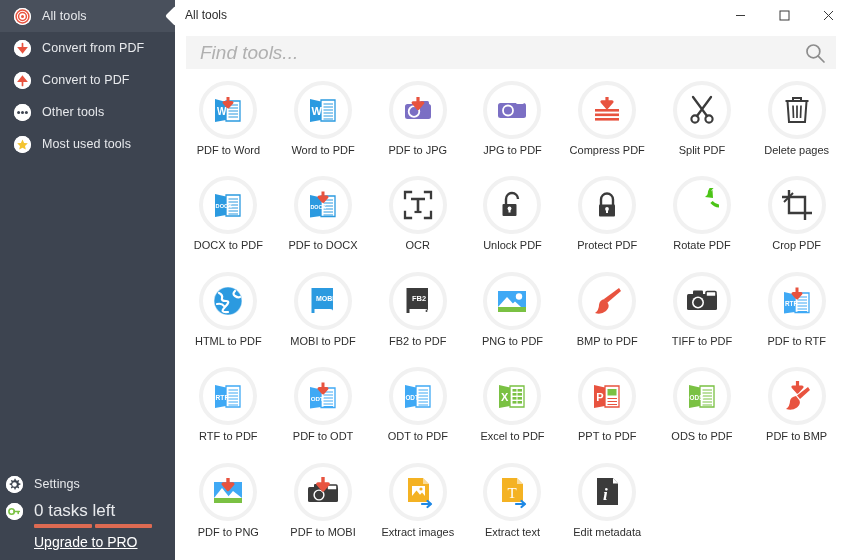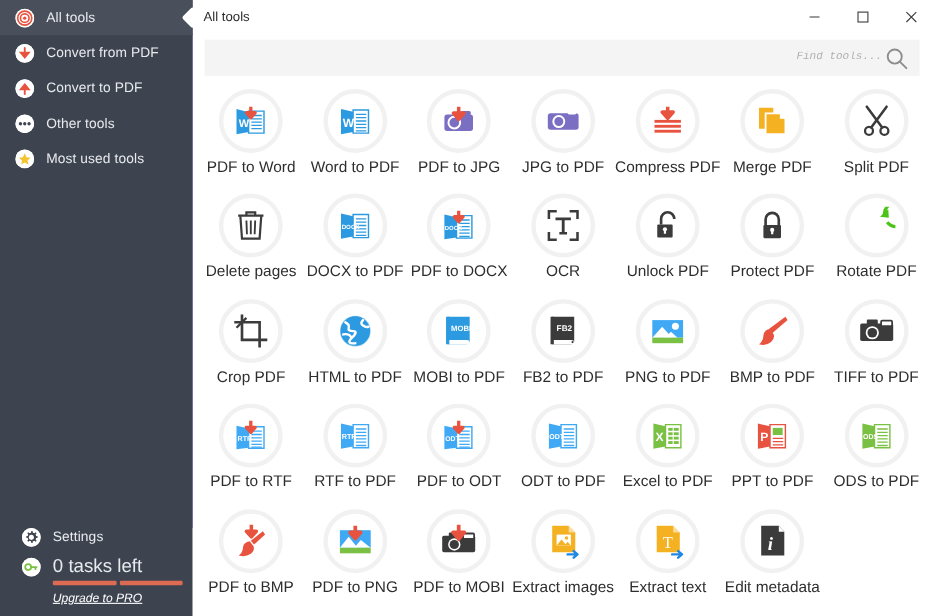--- a/index.html
+++ b/index.html
@@ -7,21 +7,21 @@
     margin: 0; padding: 0;
     width: 850px; height: 560px;
     overflow: hidden;
     font-family: "Liberation Sans", sans-serif;
     background: #ffffff;
   }
   #app {
     position: relative;
     width: 850px; height: 480px;
     display: flex;
-    background: #6d28d9;
+    background: #f0abfc;
   }
 
   
   #sidebar {
     position: relative;
     width: 175px;
     height: 560px;
     background: #3d4450;
     flex: 0 0 175px;
     display: flex;
@@ -60,45 +60,44 @@
   }
   .nav-ic svg { display: block; }
 
   .nav-spacer { flex: 1 1 auto; }
 
   .bottom-block { padding-bottom: 10px; }
   .bottom-item {
     display: flex;
     align-items: center;
     height: 30px;
-    padding-left: 20px;
+    padding-left: 6px;
     color: #e8eaed;
     font-size: 12.5px;
     cursor: pointer;
   }
   .bottom-item.tasks { align-items: flex-start; height: auto; padding-top: 4px; }
   .tasks-right { margin-left: 11px; }
   .tasks-label { font-size: 17px; color: #e8eaed; line-height: 15px; }
   .progress {
     margin-top: 5px;
     width: 118px; height: 4px;
     display: flex;
     gap: 3px;
   }
   .progress .seg { height: 4px; background: #dd6a52; border-radius: 1px; }
   .progress .seg.a { width: 58px; }
   .progress .seg.b { width: 57px; }
   .upgrade {
     margin-top: 6px;
-    font-size: 11px;
+    font-size: 14px;
     color: #ffffff;
     text-decoration: underline;
     cursor: pointer;
     display: inline-block;
-    font-style: italic;
   }
 
   
   #main {
     flex: 1 1 auto;
     height: 560px;
     background: #ffffff;
     display: flex;
     flex-direction: column;
     min-width: 0;
@@ -131,25 +130,24 @@
     background: #f4f4f4;
     display: flex;
     align-items: center;
     padding: 0 10px 0 12px;
   }
   #search-input {
     flex: 1 1 auto;
     border: 0;
     outline: 0;
     background: transparent;
-    font-family: Liberation Mono, monospace;
-    font-size: 10px;
+    font-family: Liberation Sans, sans-serif;
+    font-size: 19px;
     font-style: italic;
     color: #8b8b8b;
-    text-align: right;
   }
   #search-input::placeholder { color: #b0b0b0; font-style: italic; }
   #search-icon { flex: 0 0 auto; display: flex; align-items: center; }
 
   
   #grid {
     flex: 1 1 auto;
     display: grid;
     grid-template-columns: repeat(7, 1fr);
     grid-template-rows: repeat(5, 1fr);
@@ -170,21 +168,21 @@
     background: #ffffff;
     border: 4px solid #f1f1f1;
     display: flex;
     align-items: center;
     justify-content: center;
     transition: border-color .1s;
   }
   .tool-circle svg { display: block; }
   .tool-label {
     margin-top: 5px;
-    font-size: 14px;
+    font-size: 11px;
     color: #2e2e2e;
     text-align: center;
     white-space: nowrap;
     line-height: 1.1;
   }
 </style>
 </head>
 <body>
 
 <div id="app">
@@ -376,30 +374,20 @@
           <svg width="34" height="34" viewBox="0 0 34 34">
             <path d="M17 4 L17 11 M17 14.5 L12 8.8 L22 8.8 Z" fill="#e8533f" stroke="#e8533f" stroke-width="3.2" stroke-linejoin="round"></path>
             <rect x="5" y="16" width="24" height="2.6" fill="#e8533f"></rect>
             <rect x="5" y="20.5" width="24" height="2.6" fill="#e8533f"></rect>
             <rect x="5" y="25" width="24" height="2.6" fill="#e8533f"></rect>
           </svg>
         </div>
         <div class="tool-label">Compress PDF</div>
       </div>
 
-      <div class="tool">
-        <div class="tool-circle">
-          <svg width="34" height="34" viewBox="0 0 34 34">
-            <path d="M5 5 L18 5 L18 24 L5 24 Z" fill="#f4b223"></path>
-            <path d="M11 10 L24 10 L29 15 L29 29 L11 29 Z" fill="#f4b223" stroke="#ffffff" stroke-width="1.6"></path>
-            <path d="M24 10 L24 15 L29 15 Z" fill="#ffffff"></path>
-          </svg>
-        </div>
-        <div class="tool-label">Merge PDF</div>
-      </div>
 
       <div class="tool">
         <div class="tool-circle">
           <svg width="34" height="34" viewBox="0 0 34 34">
             <path d="M8 4 L22 23 M26 4 L12 23" stroke="#3b3b3b" stroke-width="2.3" fill="none" stroke-linecap="round"></path>
             <circle cx="10" cy="26" r="3.6" fill="none" stroke="#3b3b3b" stroke-width="2.1"></circle>
             <circle cx="24" cy="26" r="3.6" fill="none" stroke="#3b3b3b" stroke-width="2.1"></circle>
           </svg>
         </div>
         <div class="tool-label">Split PDF</div>

